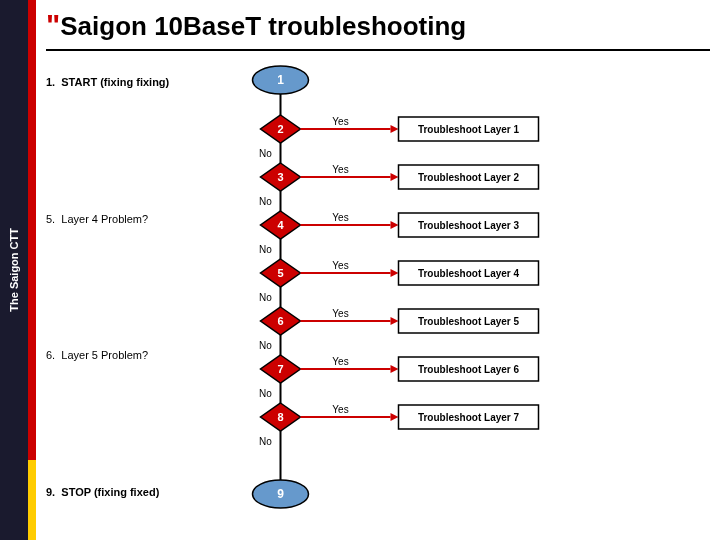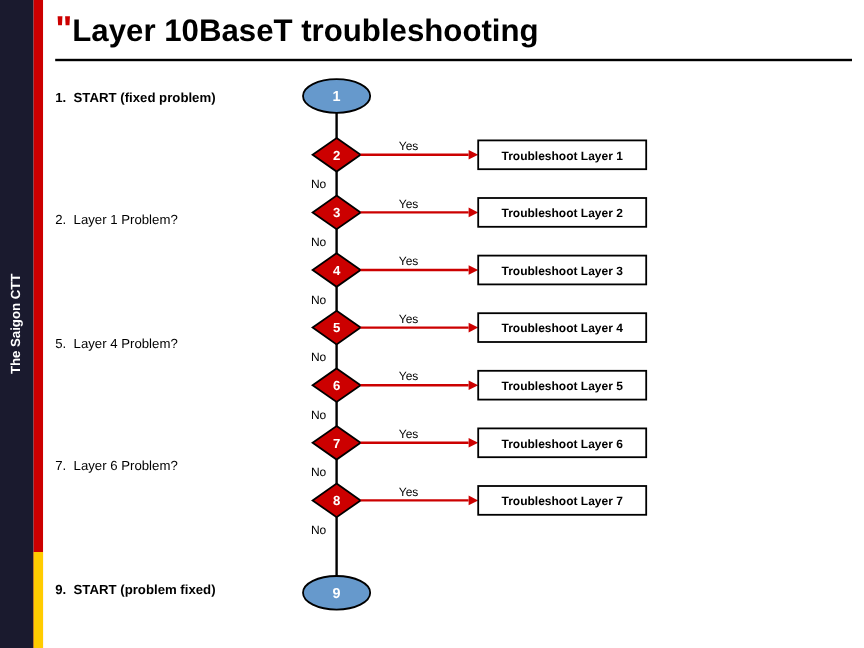--- a/index.html
+++ b/index.html
@@ -131,41 +131,38 @@
 <div class="sidebar">
   <span class="sidebar-text">The Saigon CTT</span>
 </div>
 
 <div class="red-bar"></div>
 
 <div class="yellow-bar"></div>
 
 <div class="main">
   <div class="title">
-    <span class="quote">"</span><span>Layer 10BaseT troubleshooting</span>
+    <span class="quote">"</span><span>Saigon 10BaseT troubleshooting</span>
   </div>
   <div class="divider"></div>
 
   <div class="flowchart">
 
     <div class="steps-col">
       <div class="step-item bold-item">
-          <span>1.&nbsp;&nbsp;START <strong>(fixed problem)</strong></span>
-        </div>
-      <div class="step-item">
-          <span>2.&nbsp;&nbsp;Layer 1 Problem?</span>
+          <span>1.&nbsp;&nbsp;START <strong>(fixing fixing)</strong></span>
         </div>
       <div class="step-item">
           <span>5.&nbsp;&nbsp;Layer 4 Problem?</span>
         </div>
       <div class="step-item">
-          <span>7.&nbsp;&nbsp;Layer 6 Problem?</span>
+          <span>6.&nbsp;&nbsp;Layer 5 Problem?</span>
         </div>
       <div class="step-item bold-item">
-          <span>9.&nbsp;&nbsp;<strong>START (problem fixed)</strong></span>
+          <span>9.&nbsp;&nbsp;<strong>STOP (fixing fixed)</strong></span>
         </div>
     </div>
 
     <div class="diagram-col">
       <svg class="diagram-svg" viewBox="0 0 480 460" xmlns="http://www.w3.org/2000/svg">
 
         <line x1="55" y1="23" x2="55" y2="437" stroke="#000" stroke-width="2"></line>
 
         <ellipse cx="55" cy="23" rx="28" ry="14" fill="#6699cc" stroke="#000" stroke-width="1.5"></ellipse>
         <text x="55" y="27" text-anchor="middle" font-size="12" font-weight="bold" fill="white">1</text>

